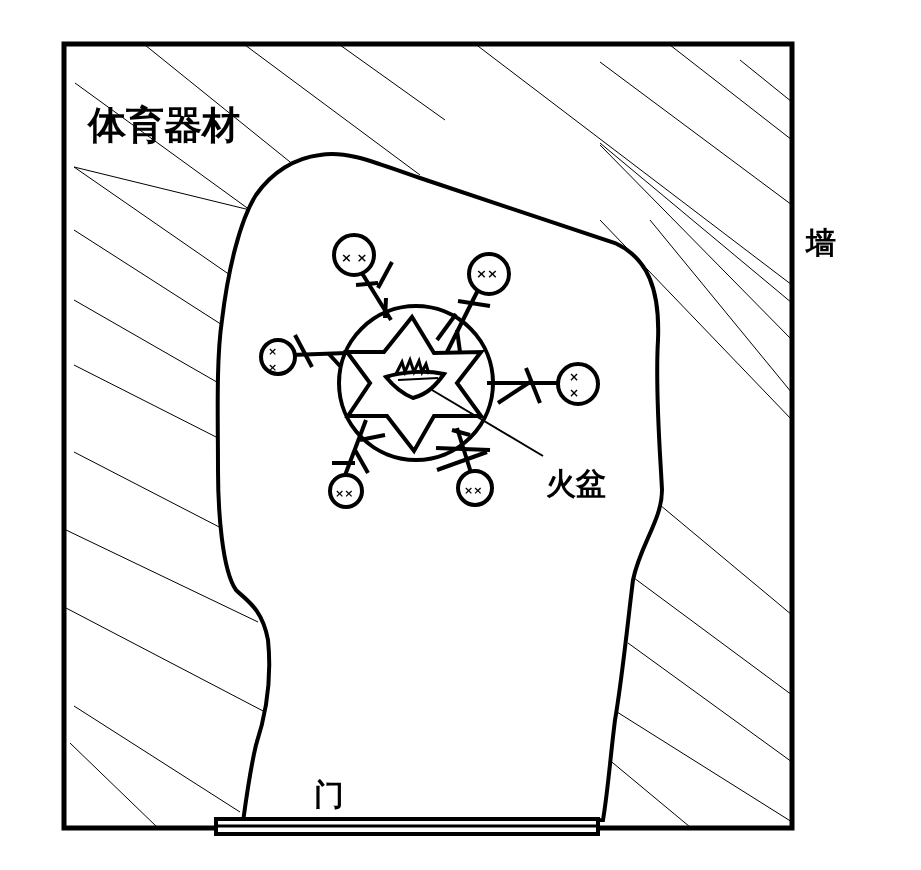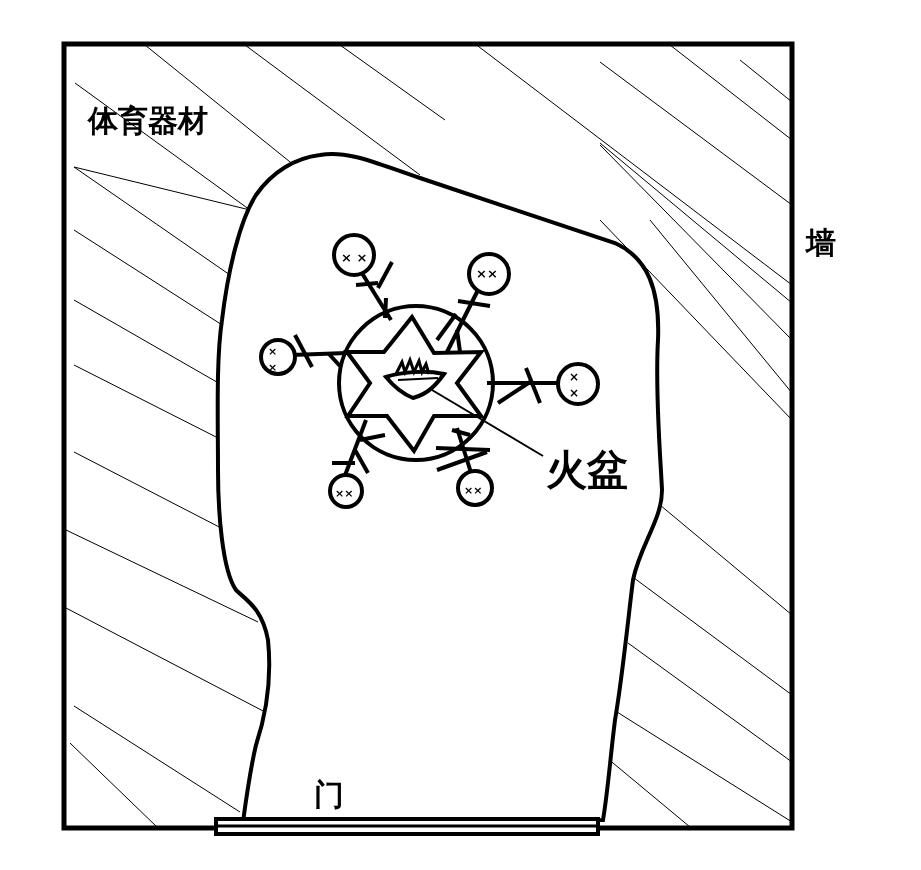--- a/index.html
+++ b/index.html
@@ -1,22 +1,22 @@
 <!DOCTYPE html>
 <html><head>
   <meta charset="utf-8">
   <style>
     html, body { margin: 0; padding: 0; background: #ffffff; }
     body { width: 921px; height: 870px; position: relative; overflow: hidden;
            font-family: "DejaVu Sans", "Liberation Sans", sans-serif; }
     #canvas { position: absolute; left: 0; top: 0; }
     .label { position: absolute; font-weight: bold; color: #000; line-height: 1; white-space: nowrap; }
-    #lbl-equip { left: 88px; top: 106px; font-size: 30px; letter-spacing: 0px; }
+    #lbl-equip { left: 88px; top: 106px; font-size: 38px; letter-spacing: 0px; }
     #lbl-wall  { left: 806px; top: 228px; font-size: 30px; }
-    #lbl-fire  { left: 546px; top: 450px; font-size: 41px; }
+    #lbl-fire  { left: 546px; top: 469px; font-size: 30px; }
     #lbl-door  { left: 314px; top: 780px; font-size: 30px; }
   </style>
 </head>
 <body>
 
 <svg id="canvas" width="921" height="870" viewBox="0 0 921 870" xmlns="http://www.w3.org/2000/svg">
   <defs>
     <clipPath id="roomClip">
       <rect x="64" y="44" width="728" height="784"></rect>
     </clipPath>

